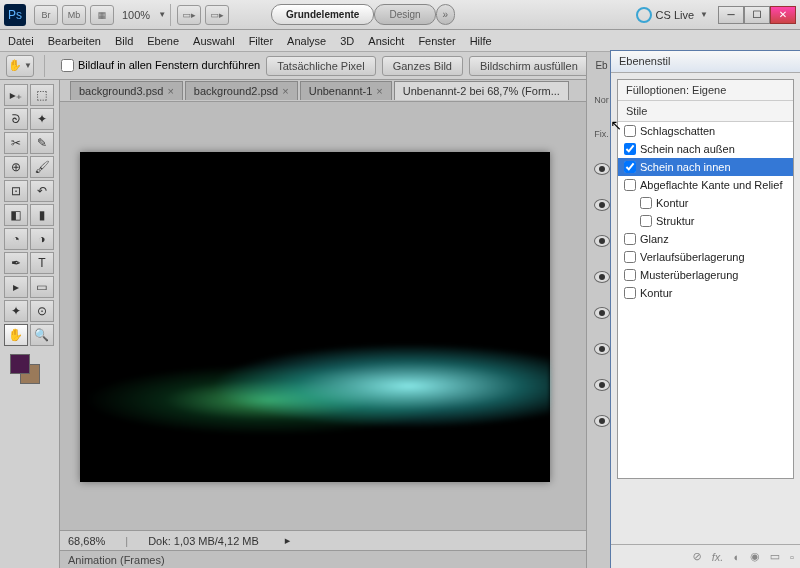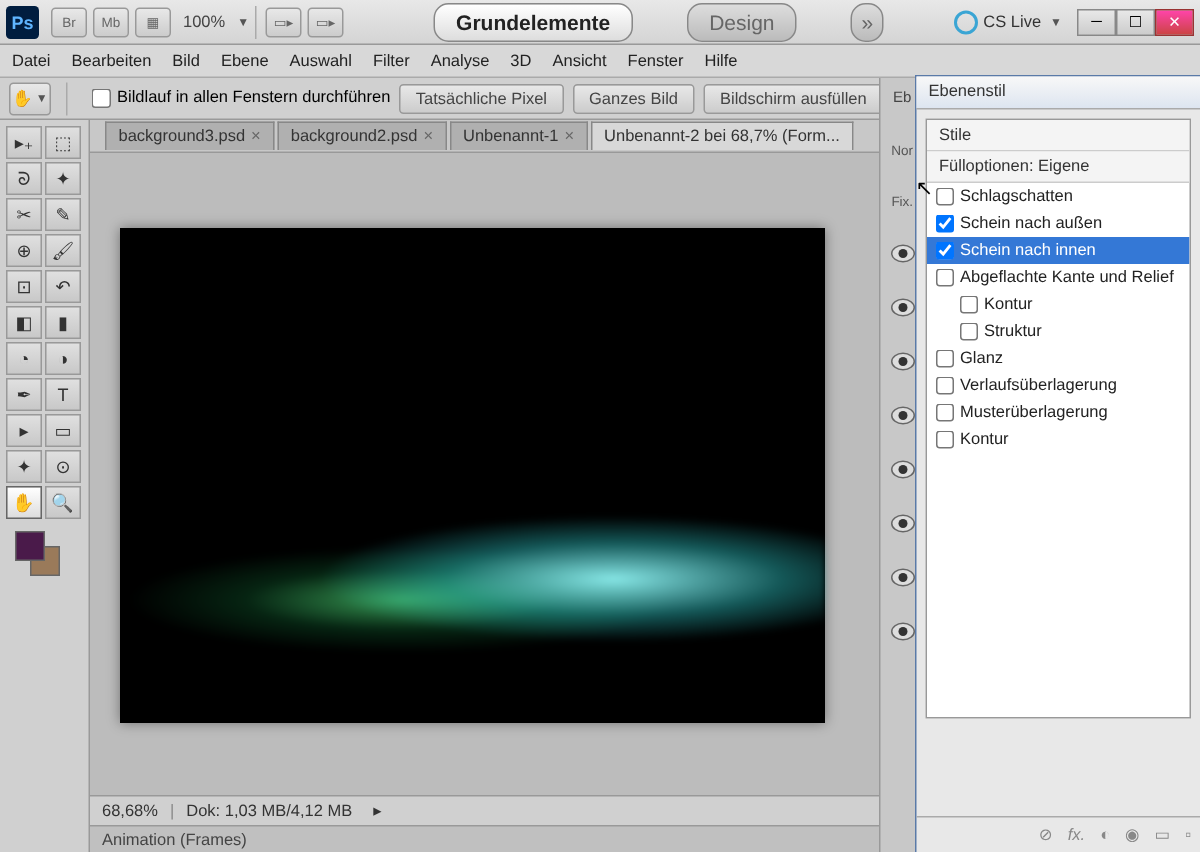--- a/index.html
+++ b/index.html
@@ -1,22 +1,22 @@
 <!DOCTYPE html>
 <html><head>
 <meta charset="utf-8">
 <style>
 *{box-sizing:border-box;margin:0;padding:0;font-family:Tahoma,sans-serif;font-size:11px;user-select:none}
 body{background:#ccc;width:800px;height:568px;overflow:hidden;position:relative}
 .titlebar{height:30px;background:linear-gradient(#e8e8e8,#d4d4d4);display:flex;align-items:center;padding:0 4px;border-bottom:1px solid #999}
-.ps-icon{width:22px;height:22px;background:#001d3f;color:#5fb5ff;display:flex;align-items:center;justify-content:center;font-weight:bold;font-size:12px;border-radius:3px;margin-right:6px}
+.ps-icon{width:22px;height:22px;background:#001d3f;color:#5fb5ff;display:flex;align-items:center;justify-content:center;font-weight:normal;font-size:12px;border-radius:3px;margin-right:6px}
 .tb-btn{width:24px;height:20px;background:linear-gradient(#e8e8e8,#ccc);border:1px solid #999;border-radius:3px;margin:0 2px;display:flex;align-items:center;justify-content:center;font-size:9px;color:#666}
 .zoom{margin:0 6px;color:#444}
 .tb-sep{width:1px;height:22px;background:#aaa;margin:0 4px}
-.pill{padding:4px 14px;background:linear-gradient(#ddd,#bbb);border:1px solid #888;border-radius:10px;margin:0 18px;color:#666;font-size:14px}
+.pill{padding:4px 14px;background:linear-gradient(#ddd,#bbb);border:1px solid #888;border-radius:10px;margin:0 0;color:#666;font-size:10px}
 .pill.active{background:linear-gradient(#fff,#ddd);color:#222;font-weight:bold}
 .cslive{margin-left:auto;display:flex;align-items:center;gap:4px;color:#333}
 .cs-o{width:16px;height:16px;border:2px solid #3aa5d4;border-radius:50%}
 .winbtns{display:flex;margin-left:10px}
 .winbtn{width:26px;height:18px;border:1px solid #888;display:flex;align-items:center;justify-content:center;font-size:10px;background:linear-gradient(#e8e8e8,#ccc)}
 .winbtn.close{background:linear-gradient(#f4a,#c44);border-color:#933;color:#fff}
 .menubar{height:22px;background:#d8d8d8;display:flex;align-items:center;padding:0 8px;gap:14px;border-bottom:1px solid #aaa}
 .menubar span{color:#222;cursor:default}
 .optbar{height:28px;background:#d0d0d0;display:flex;align-items:center;padding:0 6px;gap:6px;border-bottom:1px solid #999}
 .optbar .toolicon{width:28px;height:22px;border:1px solid #999;background:linear-gradient(#e8e8e8,#ccc);border-radius:3px;display:flex;align-items:center;justify-content:center}
@@ -35,21 +35,21 @@
 .tabstrip{height:22px;background:#c8c8c8;display:flex;align-items:center;padding-left:10px;border-bottom:1px solid #999;overflow:hidden}
 .dtab{padding:3px 8px;background:#b0b0b0;border:1px solid #888;border-bottom:none;margin-right:2px;display:flex;align-items:center;gap:4px;color:#333;font-size:10px;white-space:nowrap}
 .dtab.active{background:#d8d8d8}
 .dtab .x{color:#666;cursor:pointer}
 .canvas-wrap{flex:1;position:relative;background:#bcbcbc;overflow:hidden}
 .canvas{position:absolute;top:50px;left:20px;width:470px;height:330px;background:#000;box-shadow:0 0 8px rgba(0,0,0,.4)}
 .wave{position:absolute;bottom:40px;left:0;right:0;height:140px;background:
  radial-gradient(ellipse 280px 60px at 70% 60%,rgba(150,255,255,.9),rgba(50,220,220,.4) 40%,transparent 70%),
  radial-gradient(ellipse 260px 50px at 40% 70%,rgba(80,220,120,.7),rgba(20,120,60,.3) 40%,transparent 70%);
  filter:blur(2px)}
-.statusbar{height:20px;background:#d0d0d0;border-top:1px solid #999;display:flex;align-items:center;padding:0 8px;gap:8px;font-size:10px;color:#333}
+.statusbar{height:20px;background:#d0d0d0;border-top:1px solid #999;display:flex;align-items:center;padding:0 8px;gap:20px;font-size:10px;color:#333}
 .animstrip{height:18px;background:#c0c0c0;border-top:1px solid #999;display:flex;align-items:center;padding:0 8px;font-size:10px;color:#444}
 .side-stub{position:absolute;top:52px;right:184px;width:30px;background:#c8c8c8;border-left:1px solid #999;display:flex;flex-direction:column;align-items:center;padding-top:8px;gap:24px;bottom:0}
 .eye{width:16px;height:12px;border:1px solid #666;border-radius:50%;background:#ddd;position:relative}
 .eye:after{content:"";width:6px;height:6px;background:#333;border-radius:50%;position:absolute;top:2px;left:4px}
 .dialog{position:absolute;top:50px;right:0;width:190px;bottom:0;background:#e8e8e8;border:1px solid #5a7aa8;border-right:none;border-bottom:none;display:flex;flex-direction:column}
 .dlg-title{height:22px;background:linear-gradient(#f8f8f8,#dde5f0);border-bottom:1px solid #aaa;padding:4px 8px;color:#333;font-size:11px}
 .dlg-body{flex:1;padding:6px}
 .style-list{border:1px solid #999;background:#fff;height:400px;overflow:auto}
 .sl-head{padding:4px 8px;border-bottom:1px solid #ccc;background:#f4f4f4;color:#333}
 .sl-item{padding:3px 6px;display:flex;align-items:center;gap:4px;color:#222;cursor:pointer}
@@ -212,22 +212,22 @@
  <div class="eye"></div>
  <div class="eye"></div>
  <div class="eye"></div>
  <div class="eye"></div>
 </div>
 
 <div class="dialog">
  <div class="dlg-title">Ebenenstil</div>
  <div class="dlg-body">
   <div class="style-list">
+   <div class="sl-head">Fülloptionen: Eigene</div>
    <div class="sl-head">Stile</div>
-   <div class="sl-head">Fülloptionen: Eigene</div>
    <div id="sl-items">
           <div class="sl-item">
             <input type="checkbox" style="">
             <span>Schlagschatten</span>
           </div>
           <div class="sl-item">
             <input type="checkbox" checked="" style="">
             <span>Schein nach außen</span>
           </div>
           <div class="sl-item sel">

